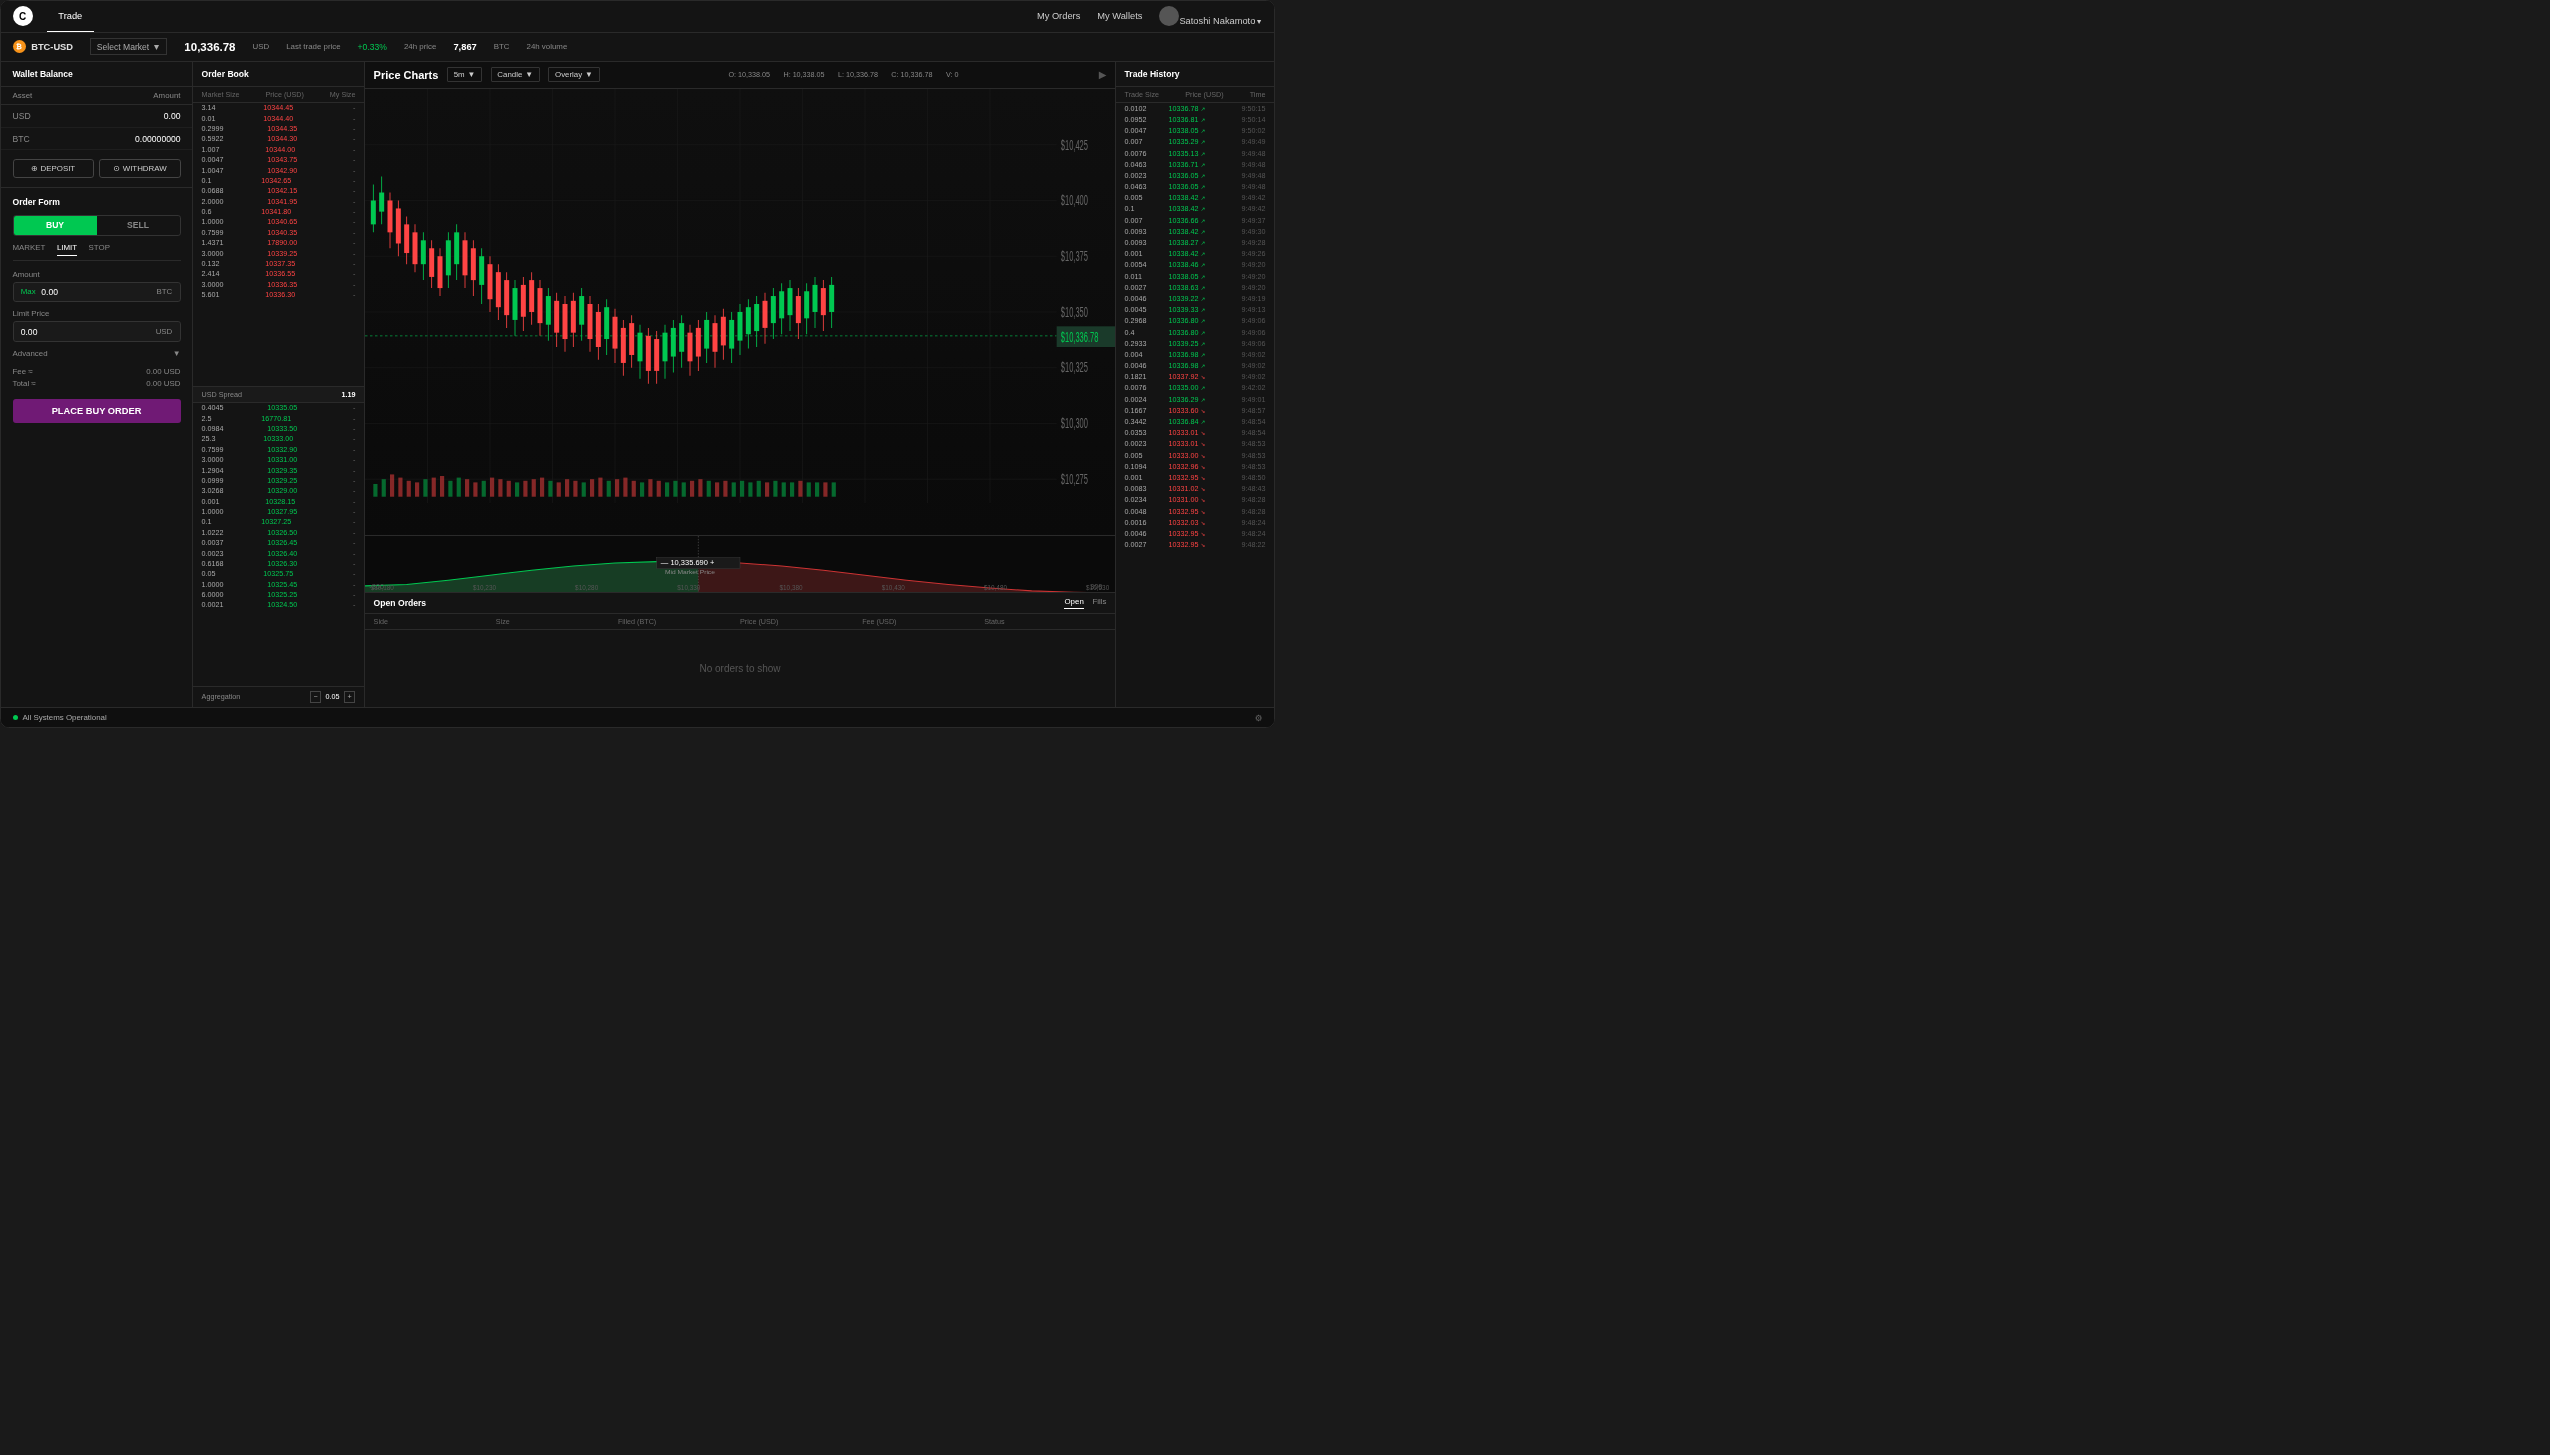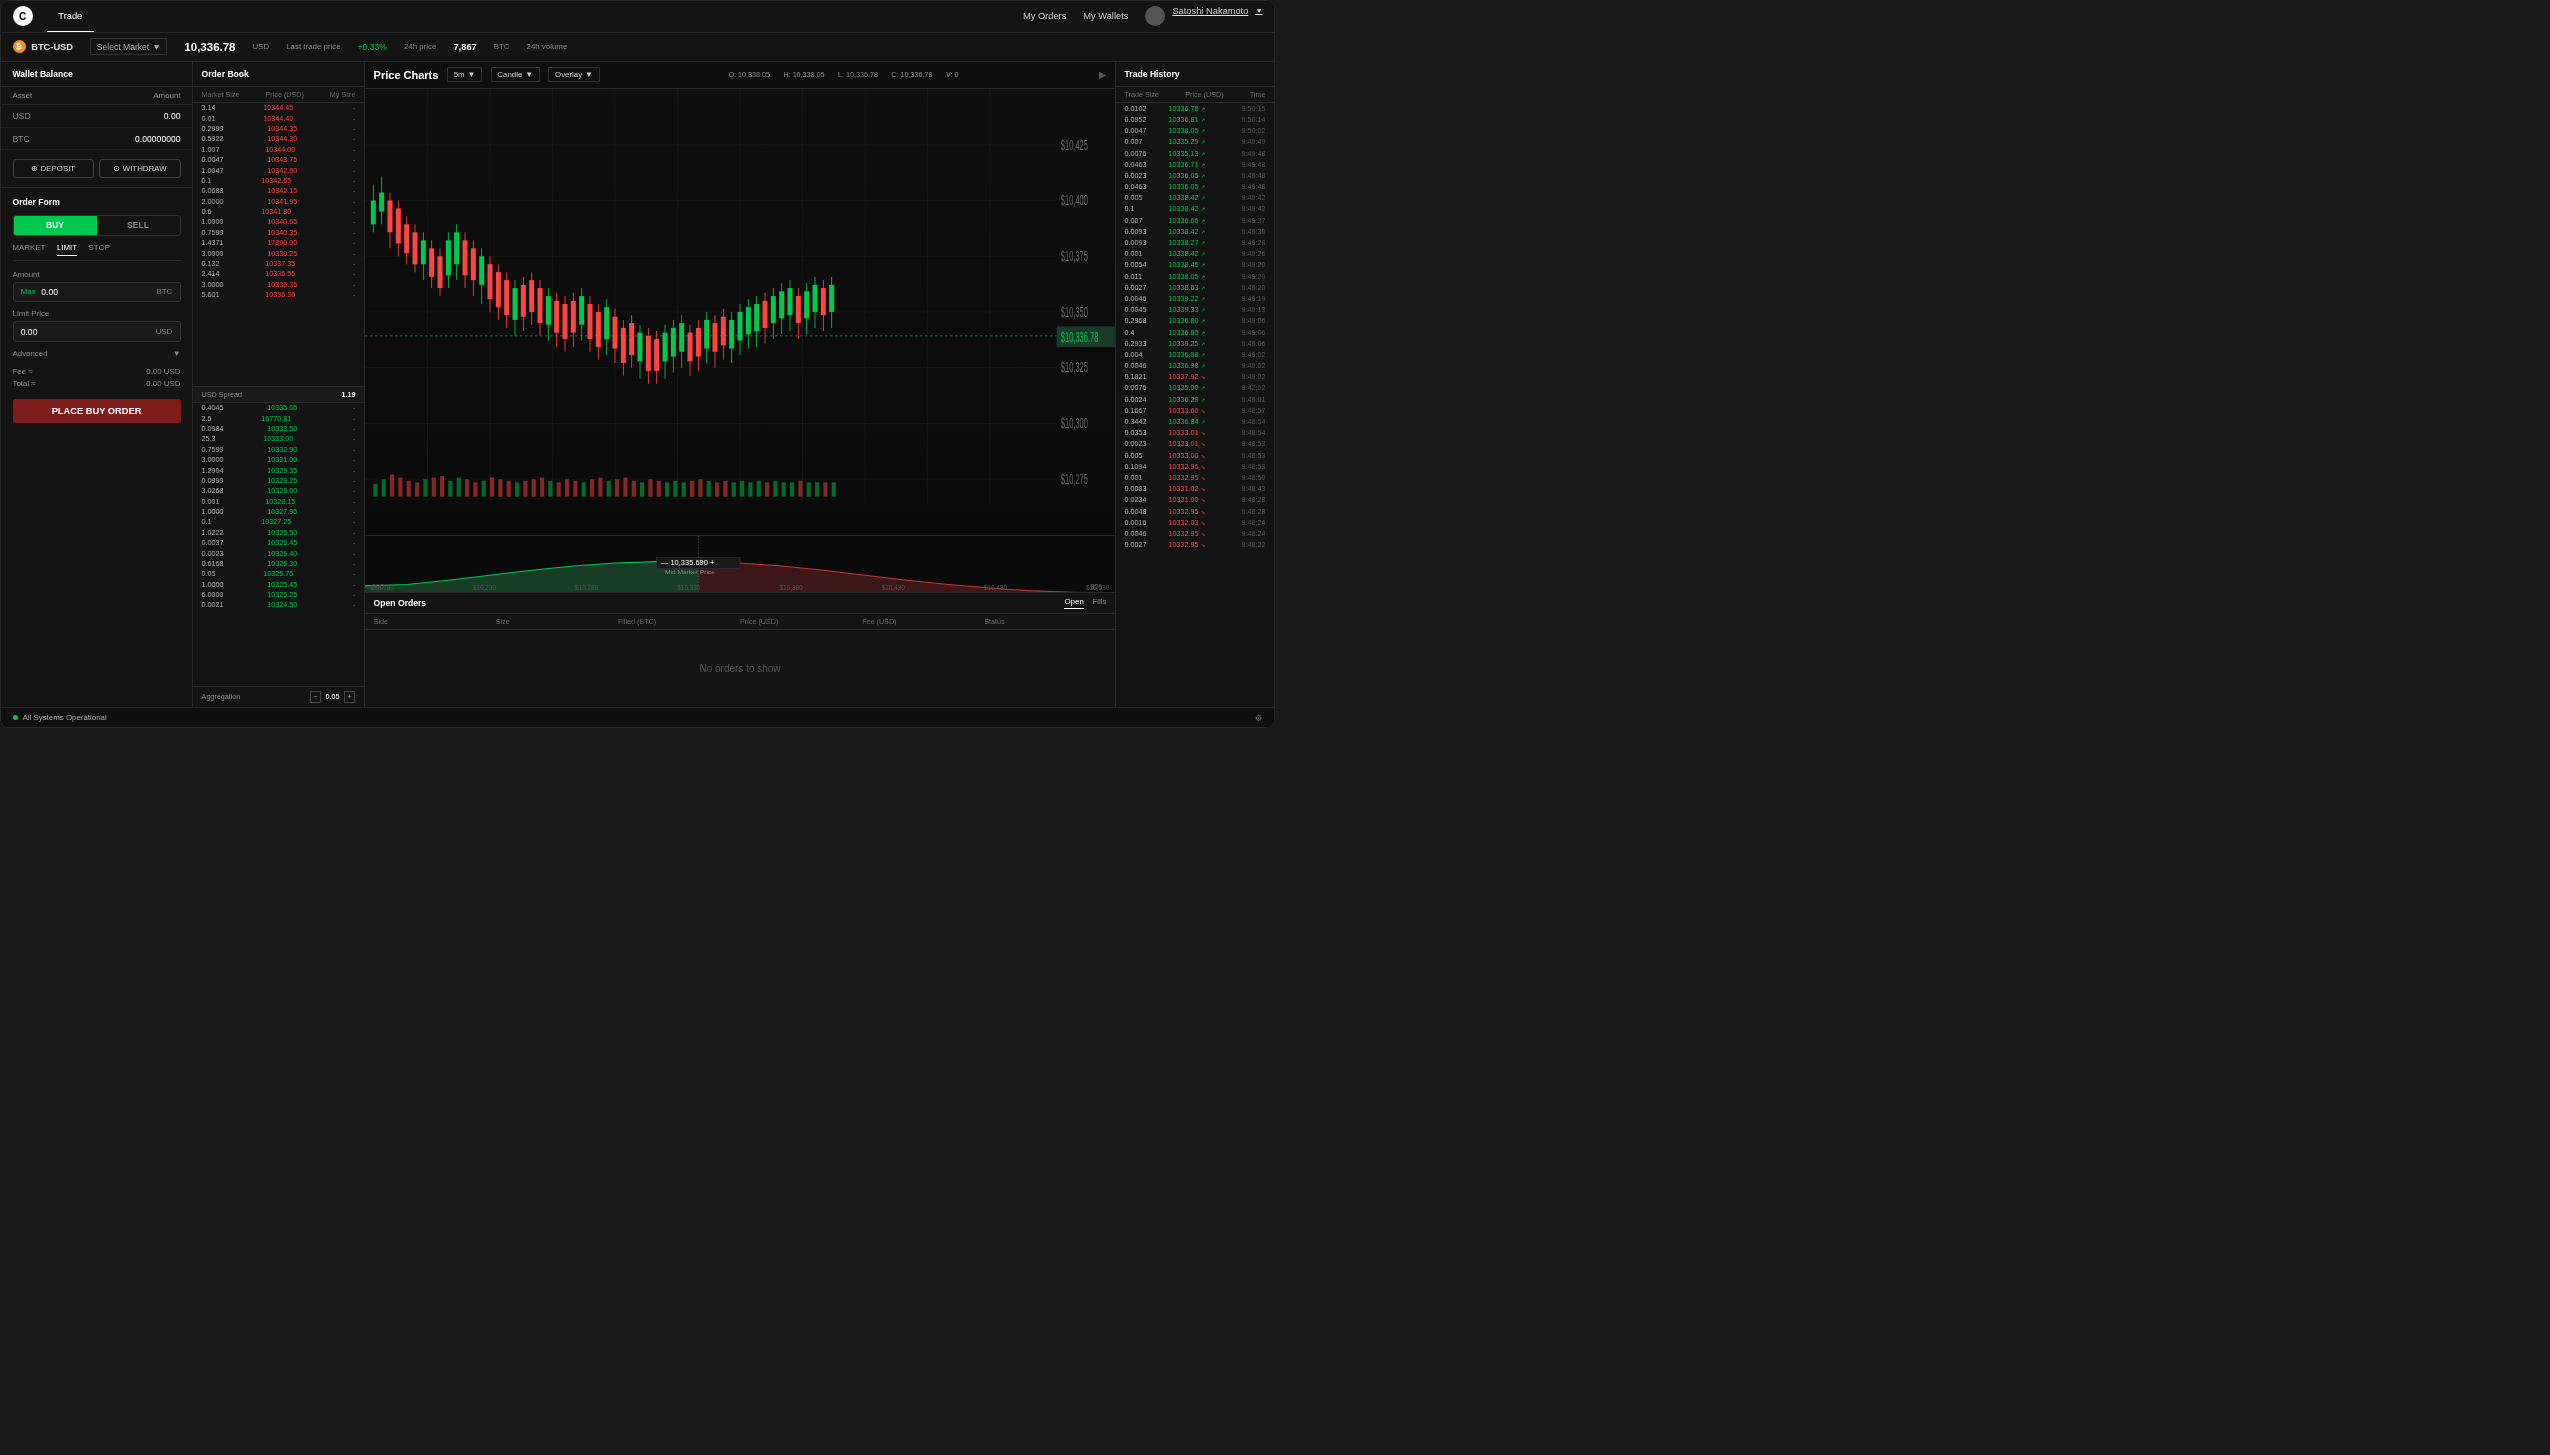--- a/index.html
+++ b/index.html
@@ -68,24 +68,23 @@
       align-items: center;
       gap: 17px;
     }
     .nav-btn {
       color: #ccc;
       font-size: 9.3px;
       cursor: pointer;
     }
     .user-section {
       display: flex;
-      align-items: flex-start;
-      gap: 7px;
+      align-items: flex-end;
+      gap: 0;
       cursor: pointer;
-      text-decoration: underline;
     }
     .user-avatar {
       width: 20px;
       height: 20px;
       background: #555;
       border-radius: 50%;
     }
     .user-name { font-size: 9.3px; color: #ccc; }
     .chevron { color: #ccc; font-size: 7.2px; }
 
@@ -273,21 +272,21 @@
     .fee-row {
       display: flex;
       justify-content: space-between;
       color: #888;
       font-size: 7.9px;
       margin-bottom: 2.9px;
     }
     .place-order-btn {
       width: 100%;
       padding: 7.2px;
-      background: #7f1d1d;
+      background: #701a75;
       color: #fff;
       border: none;
       border-radius: 2.9px;
       font-size: 9.3px;
       font-weight: 600;
       cursor: pointer;
       margin-top: 8.6px;
     }
 
     

